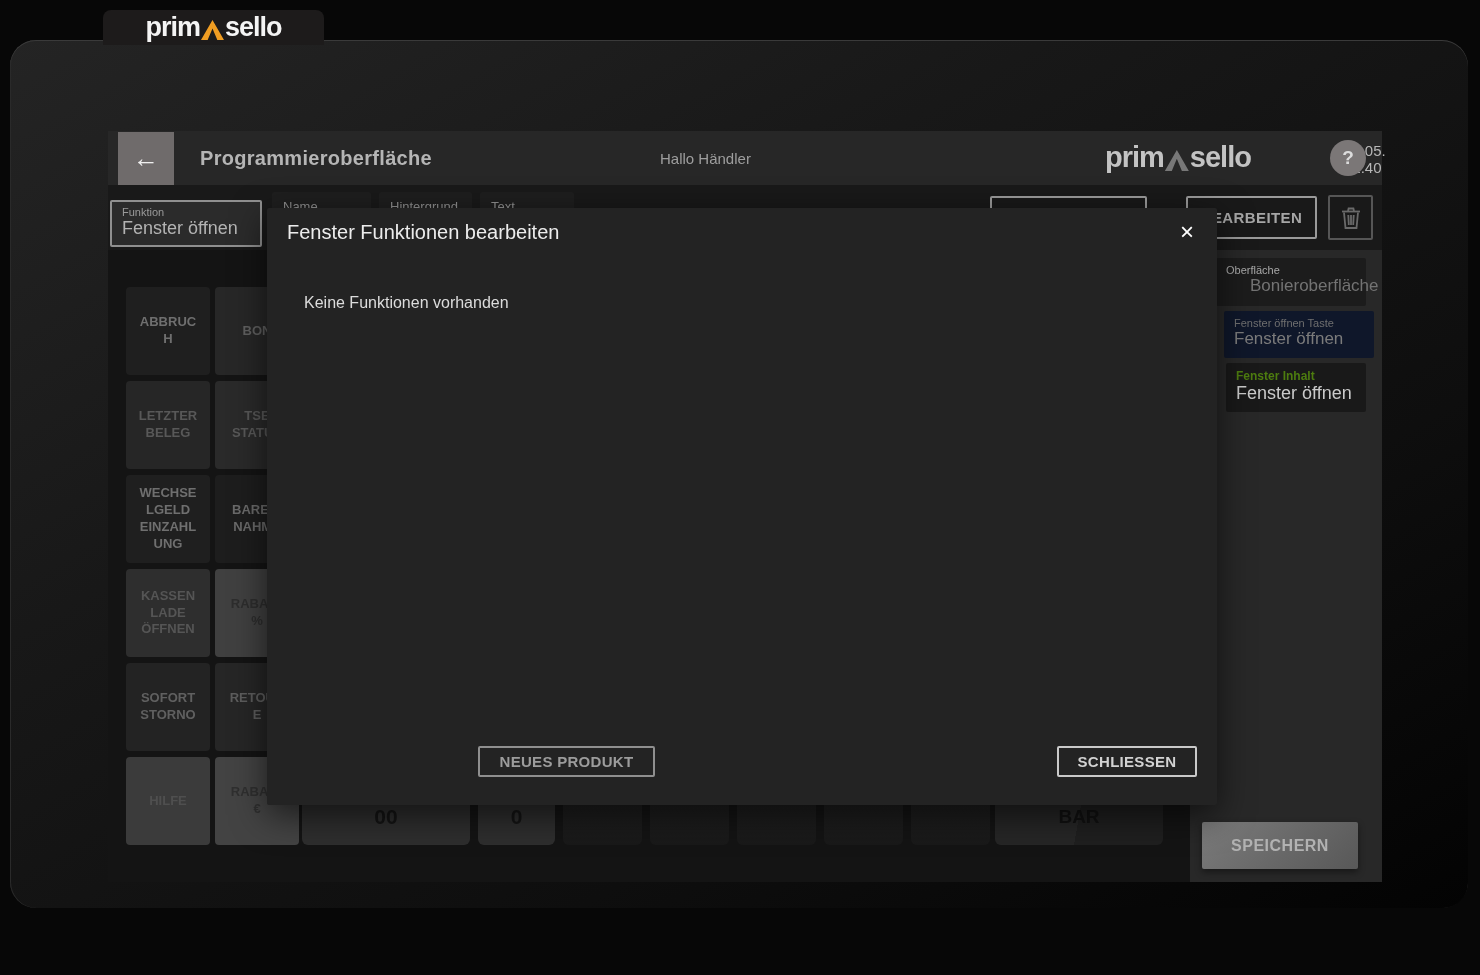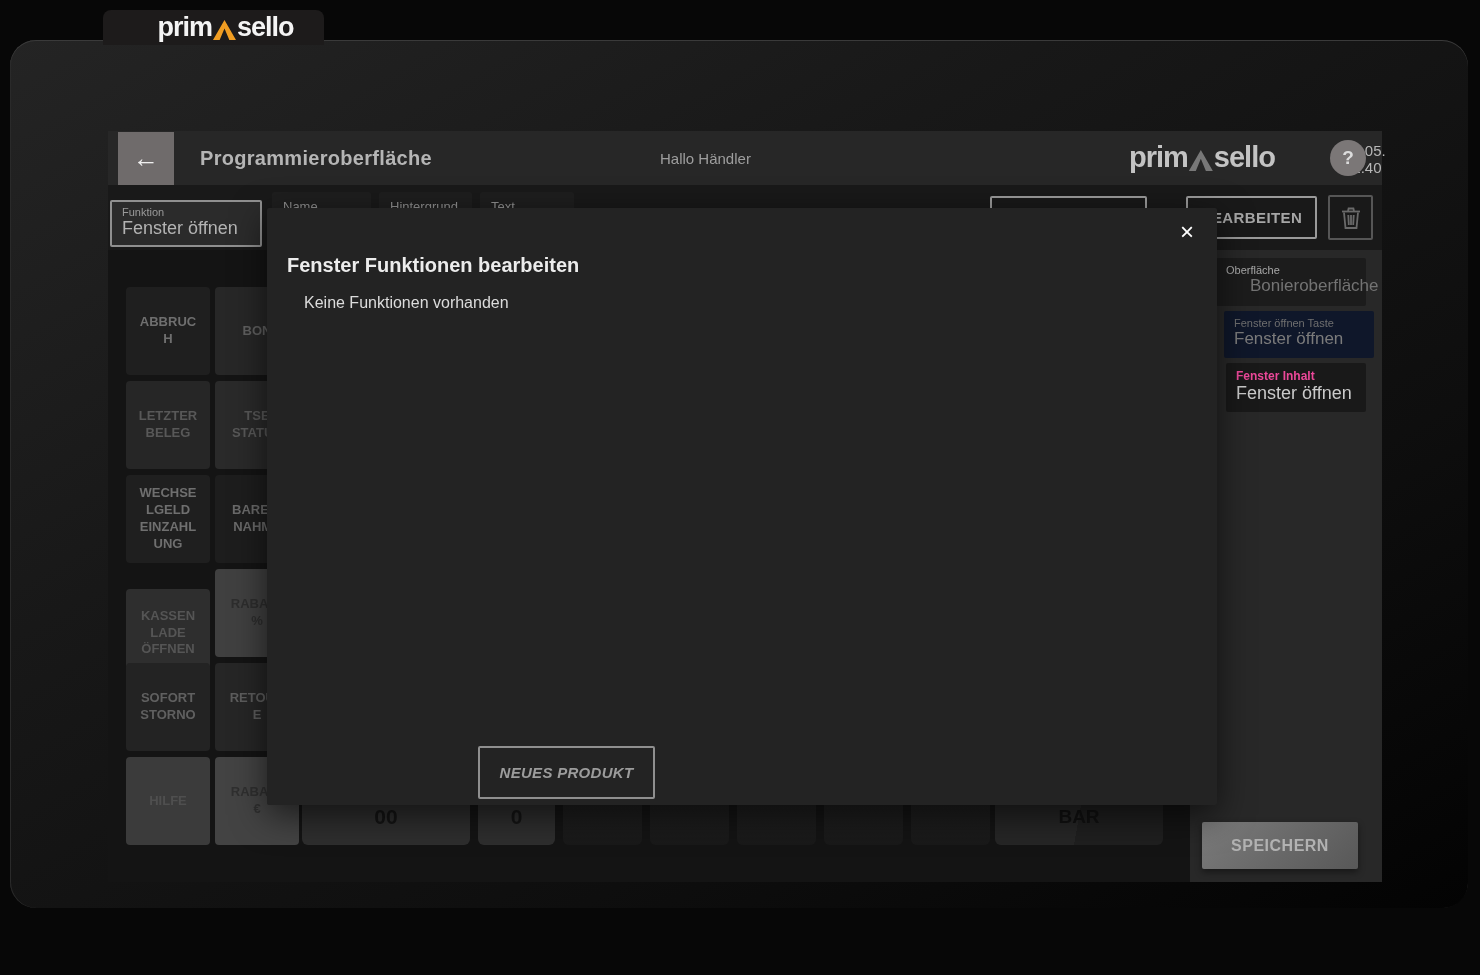--- a/index.html
+++ b/index.html
@@ -2,21 +2,21 @@
 <html><head>
 <meta charset="utf-8">
 <style>
   * { margin:0; padding:0; box-sizing:border-box; }
   html,body { width:1480px; height:975px; background:#070707; font-family:"Liberation Sans", sans-serif; overflow:hidden; position:relative; }
 
   .abs { position:absolute; }
 
   
   .logo-tab { left:103px; top:10px; width:221px; height:35px; background:#1d1b1b; border-radius:8px 8px 0 0; display:flex; align-items:center; justify-content:center; z-index:5; }
-  .logo { display:inline-flex; align-items:flex-end; font-weight:bold; letter-spacing:-1px; line-height:1;margin-left:24px; }
+  .logo { display:inline-flex; align-items:flex-end; font-weight:bold; letter-spacing:-1px; line-height:1; }
   .logo-tab .logo { font-size:27px; color:#f4f4f4; }
   .tri { display:inline-block; margin:0 1px 1px 1px; clip-path:polygon(50% 0, 100% 100%, 71% 100%, 50% 42%, 29% 100%, 0 100%); }
   .logo-tab .tri { width:23px; height:20px; background:#f09d22; }
 
   
   .window { left:10px; top:40px; width:1458px; height:868px; border-radius:26px;
             background:linear-gradient(150deg,#242424 0%,#181818 35%,#0e0e0e 70%,#030303 100%);
             box-shadow:inset 0 1px 0 #3a3a3a, inset 1px 0 0 #2a2a2a; z-index:1; }
 
   
@@ -48,53 +48,53 @@
   .bearb-btn { left:1186px; top:196px; width:131px; height:43px; border:2px solid #9a9a9a; border-radius:2px; color:#a6a6a6; font-size:15px; font-weight:bold; letter-spacing:.4px; display:flex; align-items:center; justify-content:center; z-index:3; }
   .trash-btn { left:1328px; top:195px; width:45px; height:45px; border:2px solid #565656; border-radius:2px; display:flex; align-items:center; justify-content:center; z-index:3; }
 
   
   .sfield { border-radius:2px; padding:6px 0 0 10px; z-index:3; }
   .sf1 { left:1216px; top:258px; width:150px; height:48px; background:#1c1c1c; }
   .sf1 .lbl { font-size:11px; color:#a9a9a9; } .sf1 .val { font-size:17px; color:#737373;margin-left:24px; }
   .sf2 { left:1224px; top:311px; width:150px; height:47px; background:#0f172a; }
   .sf2 .lbl { font-size:11px; color:#6f6f6f; } .sf2 .val { font-size:17px; color:#7b7b7b; }
   .sf3 { left:1226px; top:363px; width:140px; height:49px; background:#191919; }
-  .sf3 .lbl { font-size:12px; color:#ec4899; font-weight:bold; } .sf3 .val { font-size:18px; color:#cacaca; }
+  .sf3 .lbl { font-size:12px; color:#4d7c0f; font-weight:bold; } .sf3 .val { font-size:18px; color:#cacaca; }
 
   .speichern-btn { left:1202px; top:822px; width:156px; height:47px; background:linear-gradient(135deg,#7b7b7b,#585858); color:#b2b2b2; font-size:16px; font-weight:bold; letter-spacing:.5px; border-radius:2px; display:flex; align-items:center; justify-content:center; box-shadow:0 3px 7px rgba(0,0,0,.45); z-index:3; }
 
   
   .gbtn { position:absolute; width:84px; height:88px; border-radius:4px; display:flex; align-items:center; justify-content:center; text-align:center; font-weight:bold; font-size:13px; line-height:1.3; white-space:pre-line; z-index:3; }
   .g1 {left:126px; top:287px; background:#1f1f1f; color:#6f6f6f;}
   .g2 {left:215px; top:287px; background:#272727; color:#606060;}
   .g3 {left:126px; top:381px; background:#262626; color:#585858;}
   .g4 {left:215px; top:381px; background:#2a2a2a; color:#585858;}
   .g5 {left:126px; top:475px; background:#1f1f1f; color:#6f6f6f;}
   .g6 {left:215px; top:475px; background:#1d1d1d; color:#6a6a6a;}
-  .g7 {left:126px; top:589px; background:#2e2e2e; color:#555555;}
+  .g7 {left:126px; top:569px; background:#2e2e2e; color:#555555;}
   .g8 {left:215px; top:569px; background:#404040; color:#2d2d2d;}
   .g9 {left:126px; top:663px; background:#232323; color:#606060;}
   .g10{left:215px; top:663px; background:#262626; color:#5d5d5d;}
   .g11{left:126px; top:757px; background:#3b3b3b; color:#4f4f4f;}
   .g12{left:215px; top:757px; background:#434343; color:#2f2f2f;}
 
   
   .kbtn { position:absolute; top:788px; height:57px; border-radius:6px; display:flex; align-items:center; justify-content:center; font-weight:bold; font-size:21px; z-index:2; }
   .k00 { left:302px; width:168px; background:#2e2e2e; color:#141414; }
   .k0  { left:478px; width:77px;  background:#2e2e2e; color:#141414; }
   .kd  { background:linear-gradient(#212121,#191919); }
   .kd1 {left:563px;width:79px;} .kd2 {left:650px;width:79px;} .kd3 {left:737px;width:79px;} .kd4 {left:824px;width:79px;} .kd5 {left:911px;width:79px;}
   .kbar { left:995px; width:168px; background:linear-gradient(100deg,#262626 50%,#1f1f1f 50%); color:#111111; font-size:19px; }
 
   
   .modal { left:267px; top:208px; width:950px; height:597px; background:#232323; border-radius:2px; box-shadow:0 10px 35px rgba(0,0,0,.6); z-index:20; }
-  .modal-title { position:absolute; left:20px; top:13px; font-size:20px; font-weight:bold; color:#ececec;margin-top:33px; }
+  .modal-title { position:absolute; left:20px; top:13px; font-size:20px; font-weight:normal; color:#ececec; }
   .modal-close { position:absolute; right:14px; top:8px; width:32px; height:32px; color:#ffffff; font-size:24px; display:flex; align-items:center; justify-content:center; cursor:default; }
   .modal-msg { position:absolute; left:37px; top:86px; font-size:16px; color:#dcdcdc; }
-  .mbtn { position:absolute; height:53px; border-radius:2px; display:flex; align-items:center; justify-content:center; font-size:15px; font-weight:bold; letter-spacing:.3px;font-style:italic; }
+  .mbtn { position:absolute; height:31px; border-radius:2px; display:flex; align-items:center; justify-content:center; font-size:15px; font-weight:bold; letter-spacing:.3px; }
   .ring { position:absolute; left:12px; top:529px; width:191px; height:64px; border:5px solid #ee9c1d; border-radius:4px; padding:4px; }
   .nf-btn { position:relative; width:100%; height:100%; border:2px solid #ee9c1d; border-radius:2px; color:#f2a21f; font-size:15px; font-weight:bold; letter-spacing:.3px; display:flex; align-items:center; justify-content:center; background:#242424; }
   .np-btn { left:211px; top:538px; width:177px; border:2px solid #8f8f8f; color:#9c9c9c; }
   .sc-btn { left:790px; top:538px; width:140px; border:2px solid #c9c9c9; color:#d2d2d2; }
 </style>
 </head>
 <body>
 
 <div class="abs logo-tab">
   <span class="logo">
@@ -208,13 +208,14 @@
 <div class="kbtn kd kd5"></div>
 <div class="kbtn kbar">BAR</div>
 
 <div class="abs modal">
   <div class="modal-title">Fenster Funktionen bearbeiten</div>
   <div class="modal-close">
       <span>×</span>
     </div>
   <div class="modal-msg">Keine Funktionen vorhanden</div>
   <div class="mbtn np-btn">NEUES PRODUKT</div>
+  <div class="mbtn sc-btn">SCHLIESSEN</div>
 </div>
 
 </body></html>

